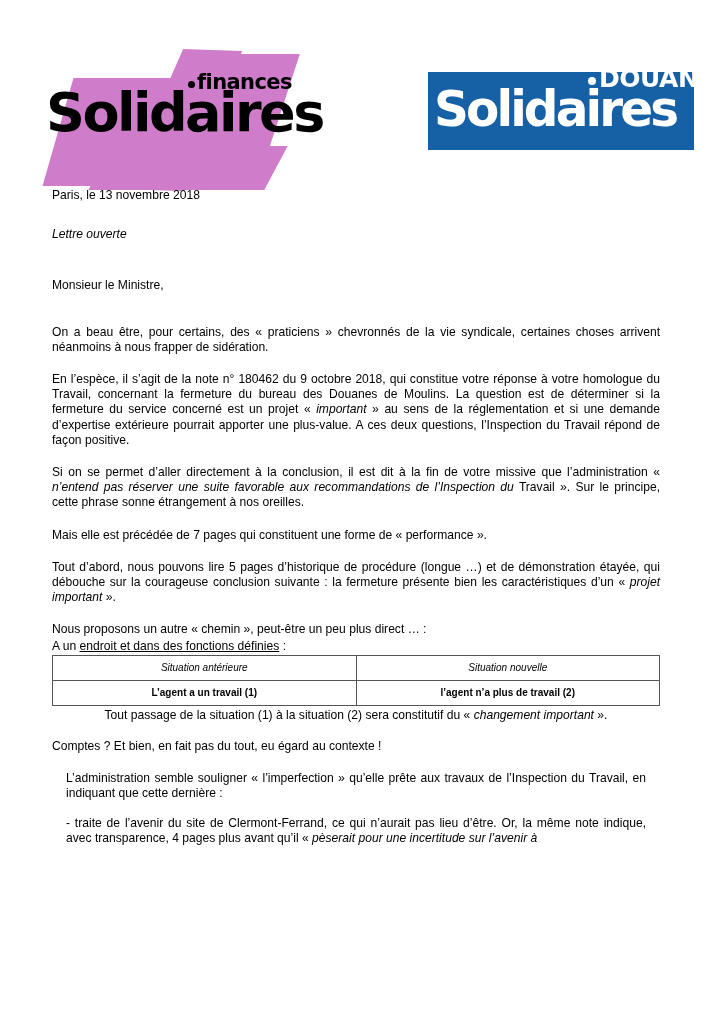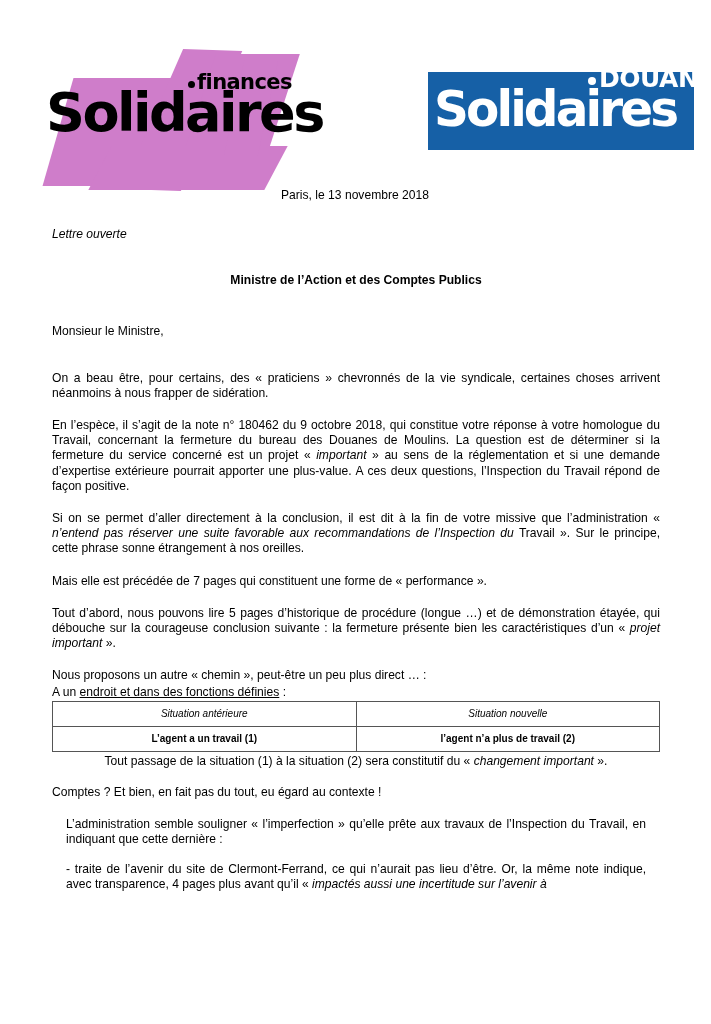--- a/index.html
+++ b/index.html
@@ -157,21 +157,21 @@
   .content {
     position: absolute;
     left: 52px;
     top: 188px;
     width: 608px;
     font-size: 12.1px;
     line-height: 15.2px;
   }
 
   .date-line {
-    text-align: center;
+    text-align: left;
     margin: 0 0 24px 0;
     padding-right: 2px;
   }
 
   .lettre-ouverte {
     font-style: italic;
     margin: 0 0 30px 0;
   }
 
   .recipient {
@@ -262,21 +262,20 @@
 
   </div>
 
   <div class="content">
 
     <div class="date-line">Paris, le 13 novembre 2018</div>
 
     <div class="lettre-ouverte">Lettre ouverte</div>
 
     <div class="recipient">
-      <div>Ministre de l’Action et des Comptes Publics</div>
     </div>
 
     <div class="salutation">Monsieur le Ministre,</div>
 
     <p class="para">
       <span>On a beau être, pour certains, des « praticiens » chevronnés de la vie syndicale, certaines choses arrivent néanmoins à nous frapper de sidération.</span>
     </p>
 
     <p class="para">
       <span>En l’espèce, il s’agit de la note n° 180462 du 9 octobre 2018, qui constitue votre réponse à votre homologue du Travail, concernant la fermeture du bureau des Douanes de Moulins. La question est de déterminer si la fermeture du service concerné est un projet « </span><span class="it">important</span><span> » au sens de la réglementation et si une demande d’expertise extérieure pourrait apporter une plus-value. A ces deux questions, l’Inspection du Travail répond de façon positive.</span>
@@ -319,18 +318,18 @@
       <span>Tout passage de la situation (1) à la situation (2) sera constitutif du « </span><span class="it">changement important</span><span> ».</span>
     </div>
 
     <p class="para">
       <span>Comptes ? Et bien, en fait pas du tout, eu égard au contexte !</span>
     </p>
 
     <div class="dash-list">
       <p>L’administration semble souligner « l’imperfection » qu’elle prête aux travaux de l’Inspection du Travail, en indiquant que cette dernière :</p>
       <p>
-        <span>- traite de l’avenir du site de Clermont-Ferrand, ce qui n’aurait pas lieu d’être. Or, la même note indique, avec transparence, 4 pages plus avant qu’il « </span><span class="it">impactés aussi une incertitude sur l’avenir à</span>
+        <span>- traite de l’avenir du site de Clermont-Ferrand, ce qui n’aurait pas lieu d’être. Or, la même note indique, avec transparence, 4 pages plus avant qu’il « </span><span class="it">pèserait pour une incertitude sur l’avenir à</span>
       </p>
     </div>
 
   </div>
 </div>
 
 </body></html>

